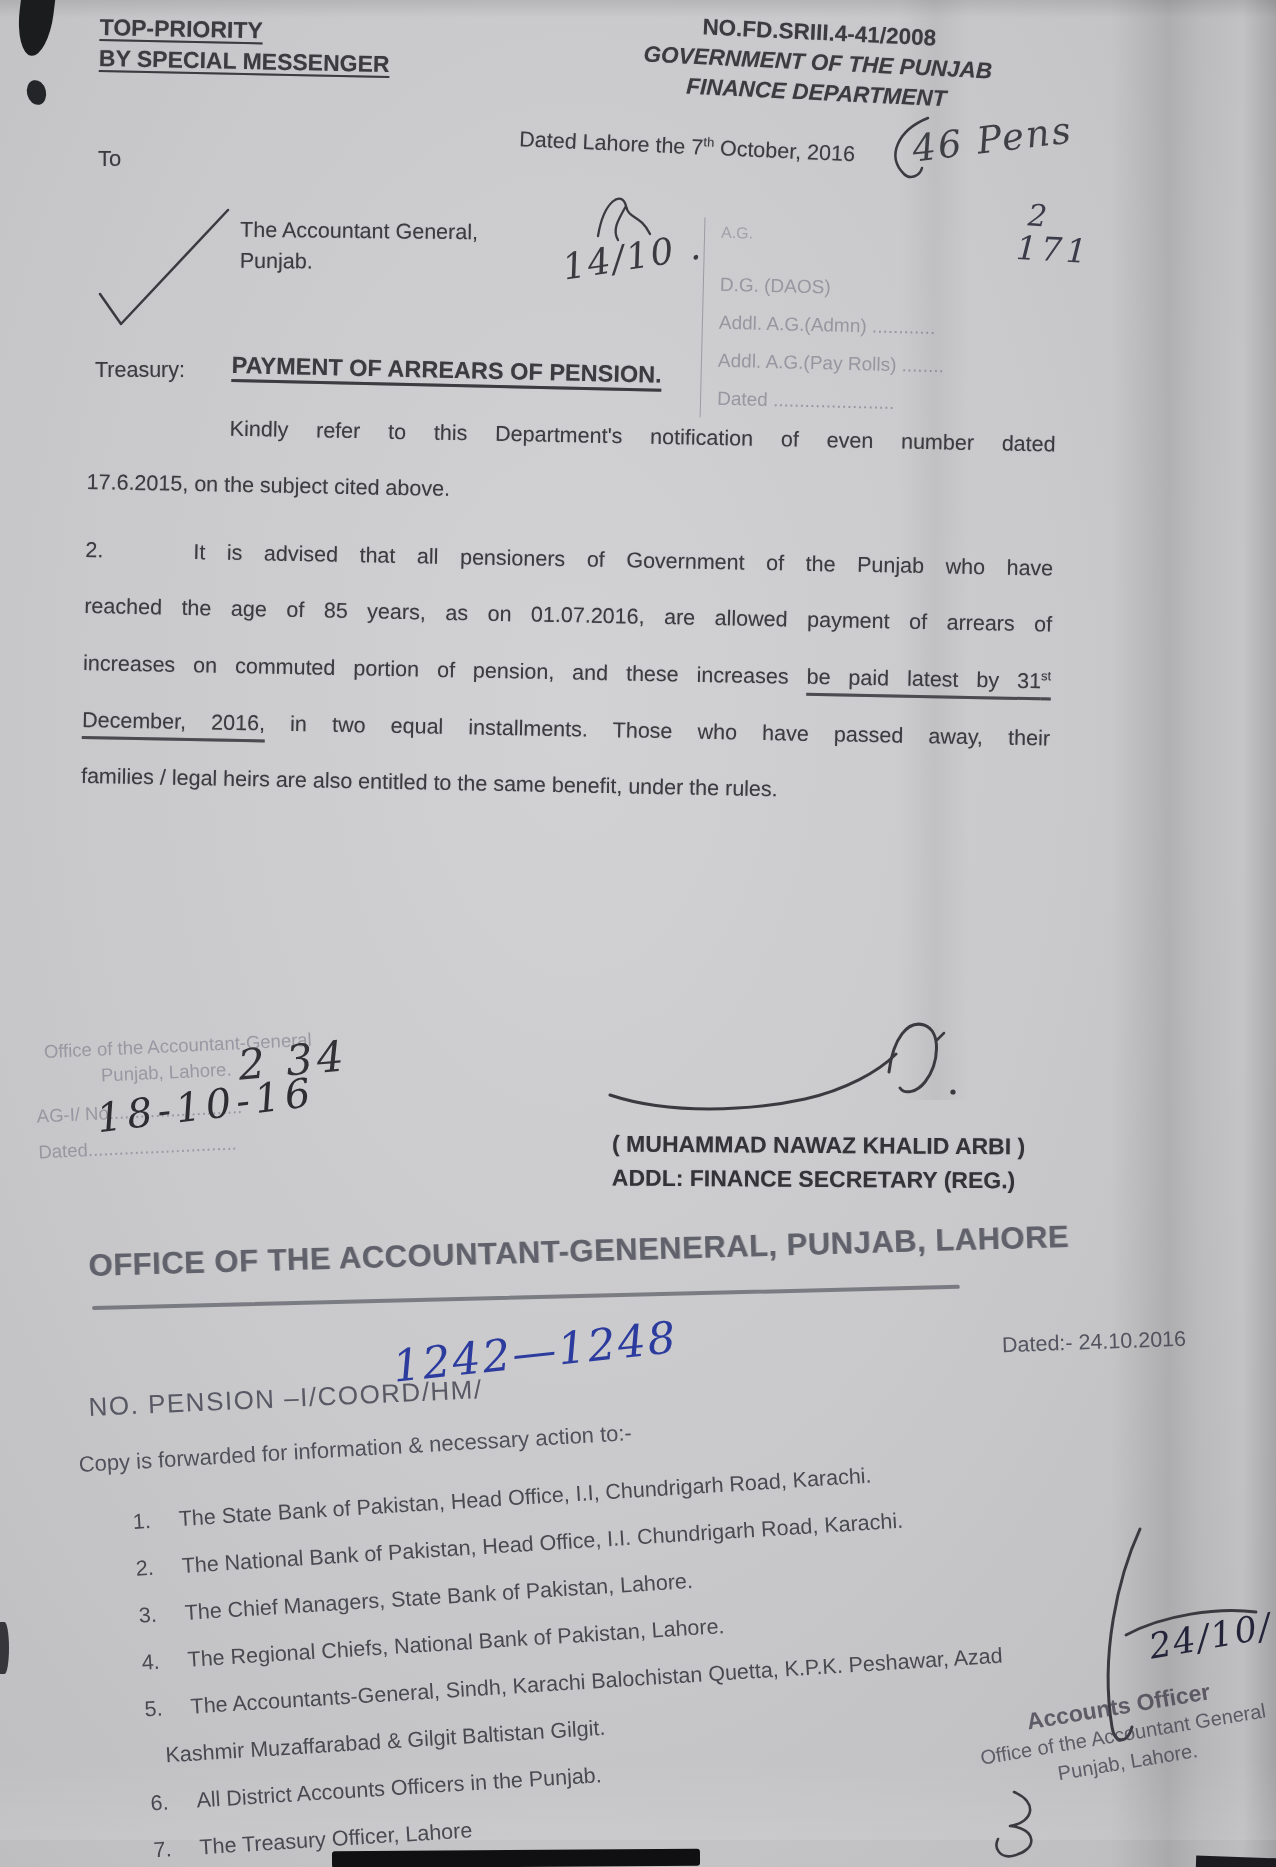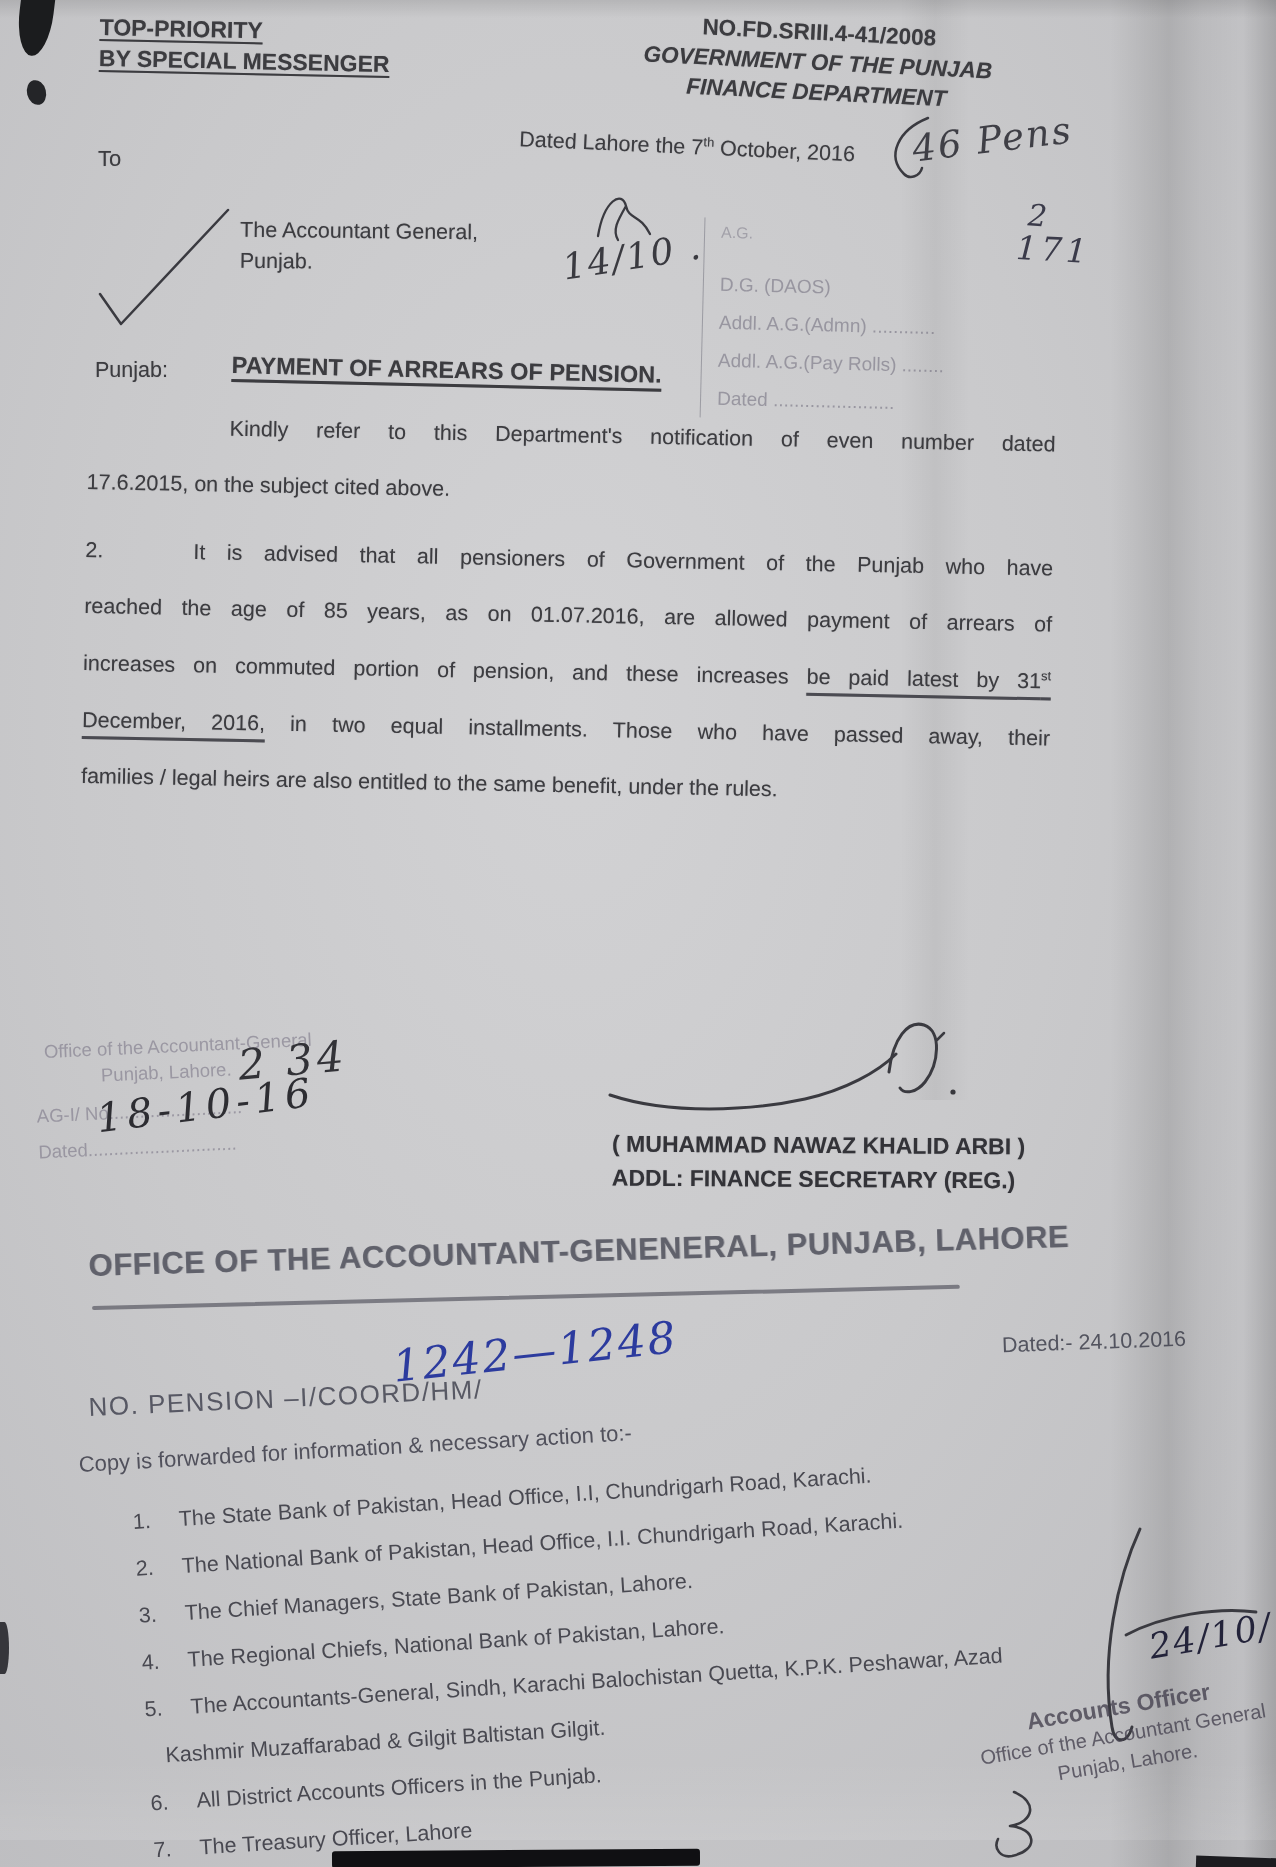--- a/index.html
+++ b/index.html
@@ -78,21 +78,21 @@
   <div class="abs hand nw" style="left:562px;top:236px;font-size:36px;transform:rotate(-9deg);letter-spacing:2px;">14/10 .</div>
 
   <div class="abs faintstamp" style="left:702px;top:222px;width:360px;font-size:19px;line-height:38px;transform:rotate(1.4deg);border-left:1.5px solid rgba(95,95,108,0.45);padding-left:16px;">
     <div style="font-size:16px;line-height:30px;opacity:0.8;">A.G.</div>
     <div style="margin-top:18px;">D.G. (DAOS)</div>
     <div>Addl. A.G.(Admn) ............</div>
     <div>Addl. A.G.(Pay Rolls) ........</div>
     <div>Dated .......................</div>
   </div>
 
-  <div class="abs print soft" style="left:95px;top:358px;font-size:21.5px;">Punjab:</div>
+  <div class="abs print soft" style="left:95px;top:358px;font-size:21.5px;">Treasury:</div>
   <div class="abs print soft nw ul2" style="left:232px;top:352px;font-size:23.5px;font-weight:bold;transform:rotate(1.3deg);transform-origin:0 0;text-underline-offset:6px;text-decoration-thickness:2.5px;">PAYMENT OF ARREARS OF PENSION.</div>
 
   <div class="abs print soft" style="left:88px;top:414px;width:968px;height:400px;font-size:21.5px;transform:rotate(1.1deg);transform-origin:0 0;">
     <div class="line jl" style="left:142px;top:0;width:826px;">Kindly refer to this Department's notification of even number dated</div>
     <div class="line" style="left:0;top:56px;">17.6.2015, on the subject cited above.</div>
 
     <div class="line jl" style="left:0;top:124px;width:968px;">
       <span>2.</span><span class="gap"></span><span>It is advised that all pensioners of Government of the Punjab who have</span>
     </div>
     <div class="line jl" style="left:0;top:180px;width:968px;">reached the age of 85 years, as on 01.07.2016, are allowed payment of arrears of</div>

